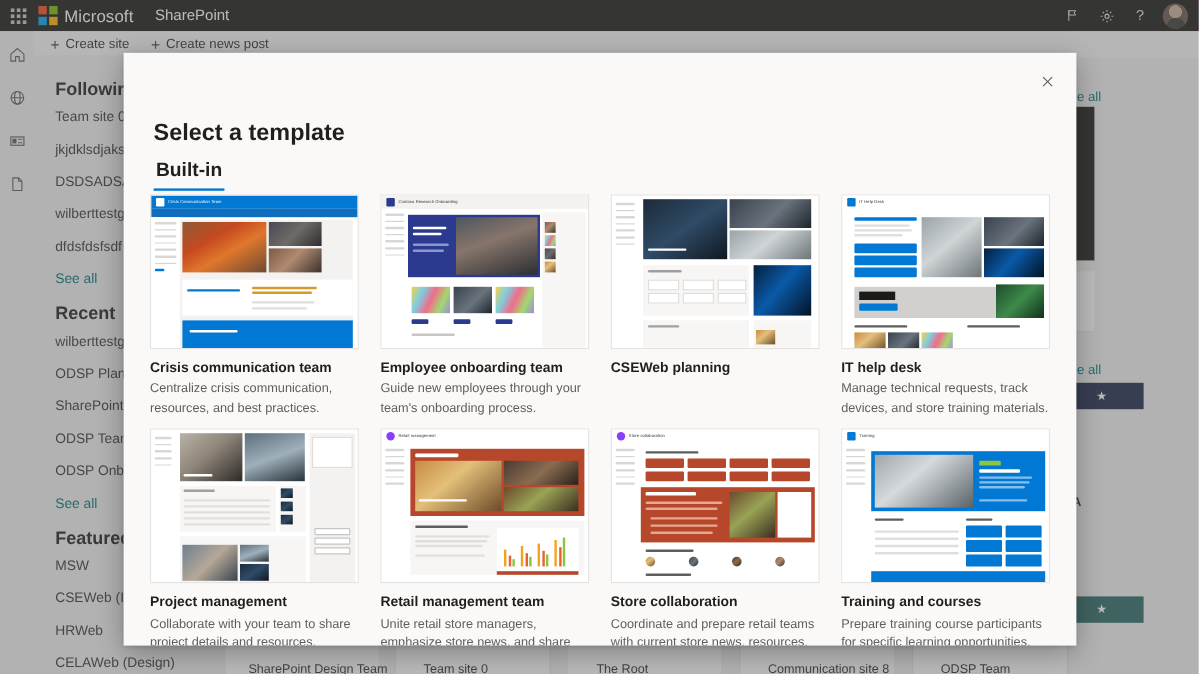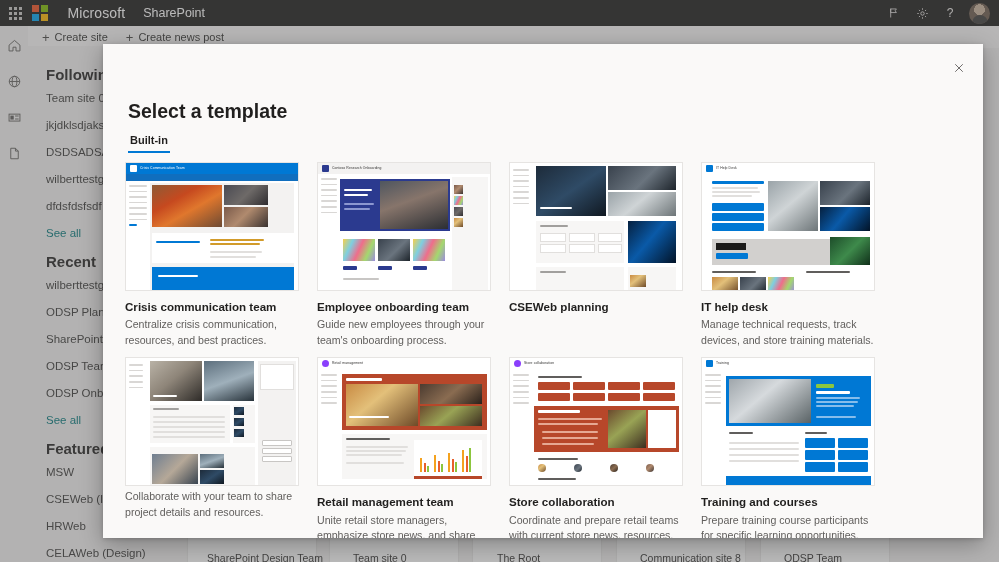--- a/index.html
+++ b/index.html
@@ -13,21 +13,21 @@
 
   
   .suitebar {
     position: absolute; top: 0; left: 0; width: 999px; height: 26px;
     background: #1b1a19; display: flex; align-items: center;
   }
   .waffle { width: 30px; height: 26px; display: flex; align-items: center; justify-content: center;
             cursor: pointer; }
   .waffle .dots { display: grid; grid-template-columns: repeat(3, 3px); grid-gap: 2px; }
   .waffle .dots i { width: 3px; height: 3px; background: #c8c6c4; display: block; border-radius: 0; }
-  .ms-logo { display: flex; align-items: center; gap: 20px; margin-left: 2px; }
+  .ms-logo { display: flex; align-items: center; gap: 6px; margin-left: 2px; }
   .ms-squares { display: grid; grid-template-columns: 7px 7px; grid-template-rows: 7px 7px; grid-gap: 1.5px; }
   .ms-squares i { display: block; }
   .sq1 { background: #f25022; } .sq2 { background: #7fba00; }
   .sq3 { background: #00a4ef; } .sq4 { background: #ffb900; }
   .ms-word { color: #ffffff; font-size: 14px; letter-spacing: .1px; }
   .app-name { color: #ffffff; font-size: 12.5px; margin-left: 18px; }
   .suite-search {
     position: absolute; left: 368px; top: 4px; width: 263px; height: 19px;
     background: #2b2a29; display: flex; align-items: center; padding: 0 8px; gap: 7px;
   }
@@ -80,32 +80,32 @@
   .bg-tile { position: absolute; background: #1b1a19; }
   .bg-label { position: absolute; font-size: 10.5px; color: #323130; white-space: nowrap; }
   .bg-chip { position: absolute; height: 22px; display: flex; align-items: center; justify-content: center; }
   .bg-chip .star { color: #fff; font-size: 10px; }
 
   
   .scrim { position: absolute; inset: 0; background: rgba(90,90,90,.42); }
 
   
   .dialog {
-    position: absolute; left: 103px; top: 44px; width: 880px; height: 494px;
+    position: absolute; left: 103px; top: 44px; width: 794px; height: 494px;
     background: #faf9f8; box-shadow: 0 6px 22px rgba(0,0,0,.30), 0 1.2px 4px rgba(0,0,0,.18);
     overflow: hidden;
   }
   .dlg-close {
     position: absolute; right: 10px; top: 10px; width: 28px; height: 28px;
     display: flex; align-items: center; justify-content: center; cursor: pointer;
     color: #605e5c; font-size: 13px;
   }
   .dlg-title { position: absolute; left: 25px; top: 56px; font-size: 19.5px; color: #201f1e; font-weight: 600; }
   .dlg-tabs { position: absolute; left: 25px; top: 86px; display: flex; gap: 24px; }
-  .dlg-tab { font-size: 11px; color: #323130; padding: 4px 2px 7px; cursor: pointer; position: relative; }
+  .dlg-tab { font-size: 16px; color: #323130; padding: 4px 2px 7px; cursor: pointer; position: relative; }
   .dlg-tab.active { font-weight: 600; color: #201f1e; }
   .dlg-tab.active::after {
     content: ""; position: absolute; left: 0; right: 0; bottom: 0; height: 2px; background: #0078d4;
   }
 
   
   .grid {
     position: absolute; left: 22px; top: 118px; width: 756px; height: 372px;
     display: grid; grid-template-columns: repeat(4, 174px); grid-column-gap: 18px; grid-row-gap: 9px;
     align-content: start;
@@ -505,20 +505,21 @@
             <div class="ph-img img-hands" style="left:26px;top:96px;width:46px;height:30px;"></div>
             <div class="ph-img img-pier" style="left:74px;top:96px;width:24px;height:14px;"></div>
             <div class="ph-img img-dark1" style="left:74px;top:112px;width:24px;height:14px;"></div>
             <div class="m-rail" style="right:2px;top:3px;width:38px;background:#f3f2f1;"></div>
             <div class="m-block" style="left:134px;top:6px;width:34px;height:26px;background:#ffffff;border:0.5px solid #e1dfdd;"></div>
             <div class="m-btn" style="left:136px;top:82px;width:30px;height:6px;background:#ffffff;border:0.5px solid #c8c6c4;"></div>
             <div class="m-btn" style="left:136px;top:90px;width:30px;height:6px;background:#ffffff;border:0.5px solid #c8c6c4;"></div>
             <div class="m-btn" style="left:136px;top:98px;width:30px;height:6px;background:#ffffff;border:0.5px solid #c8c6c4;"></div>
           </div>
         </div>
+        <div class="tname">Project management</div>
         <div class="tdesc">Collaborate with your team to share project details and resources.</div>
       </div>
 
       <div class="tcard">
         <div class="thumb">
           <div class="mini">
             <div class="m-top" style="background:#ffffff;">
               <span class="m-logo" style="background:#8a3ffc;border-radius:50%;"></span>
               <span class="m-title" style="color:#323130;">Retail management</span>
             </div>

